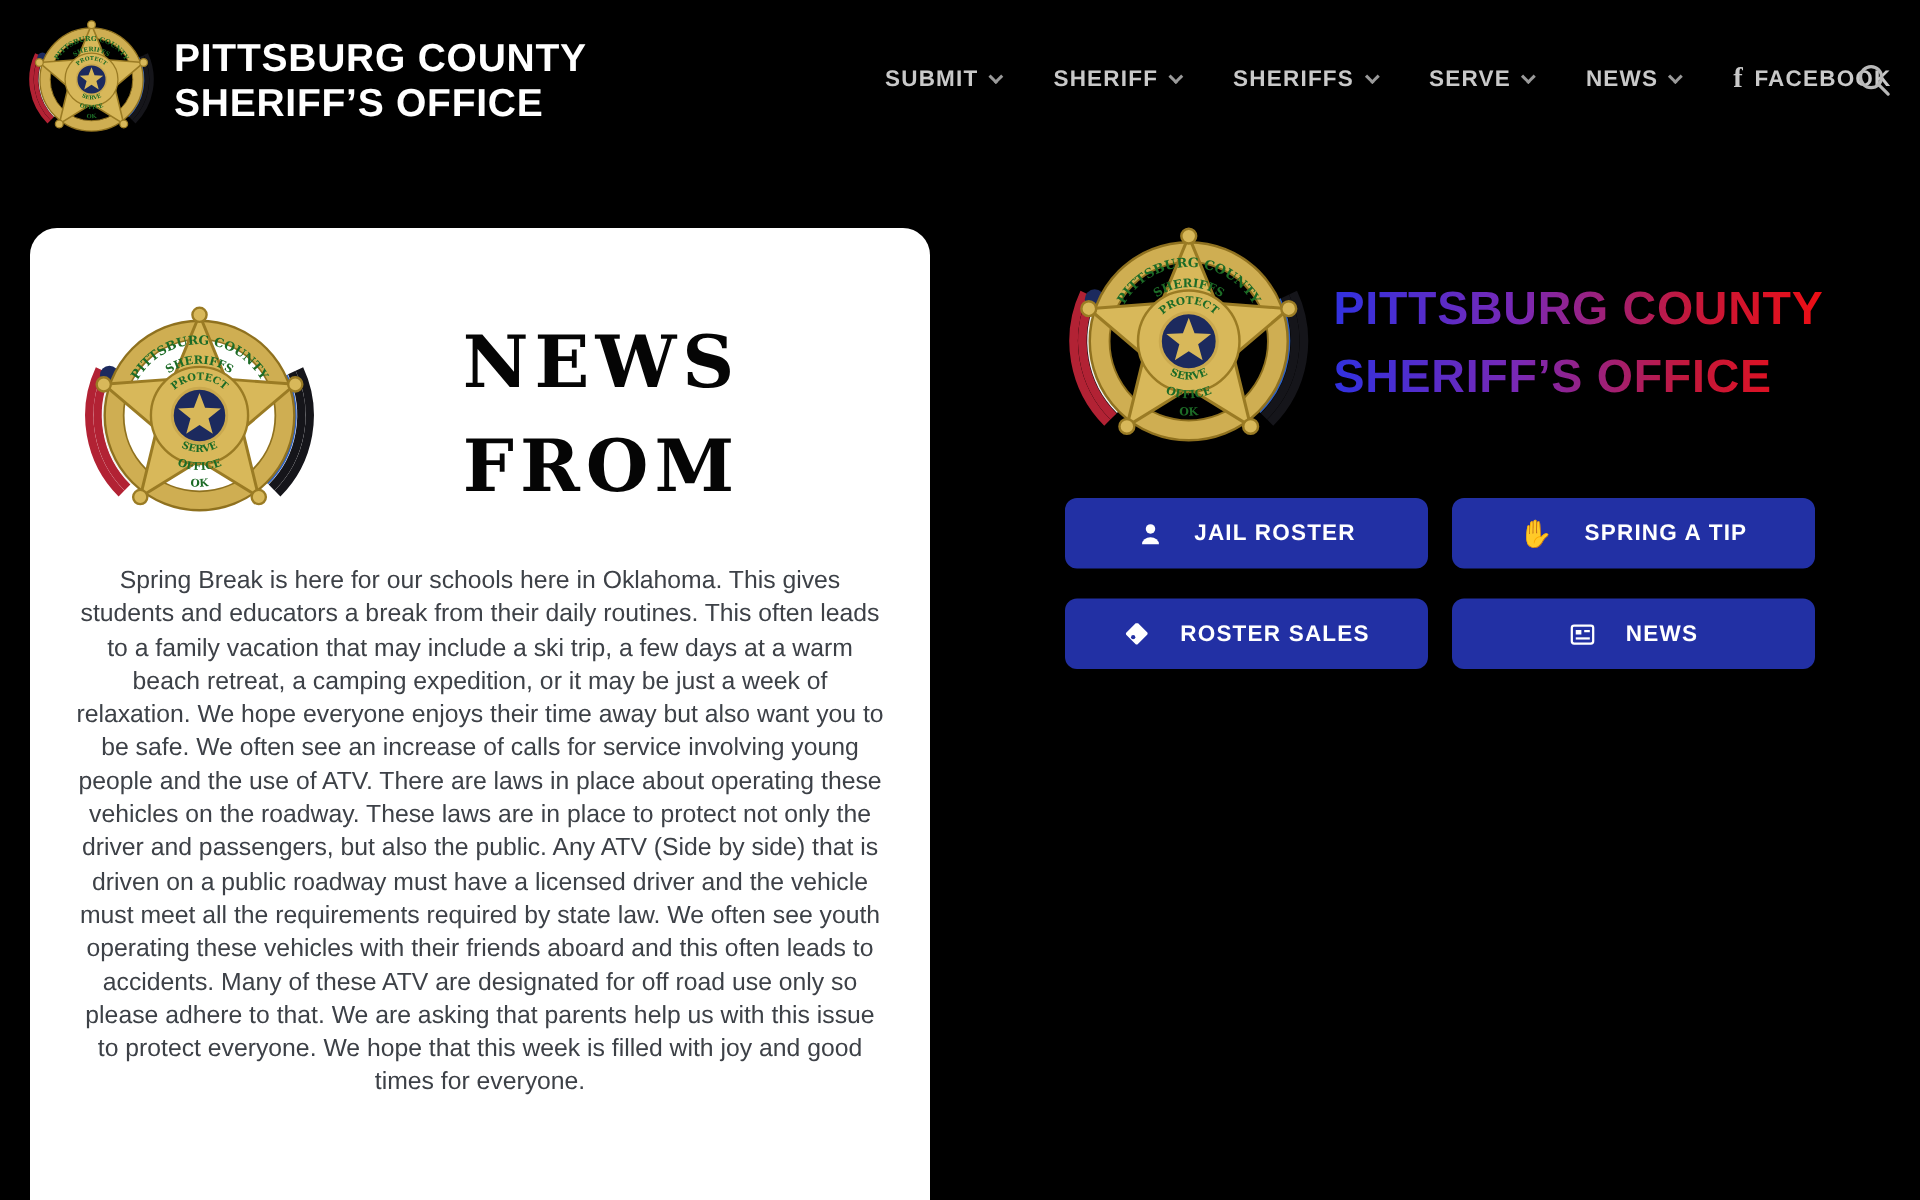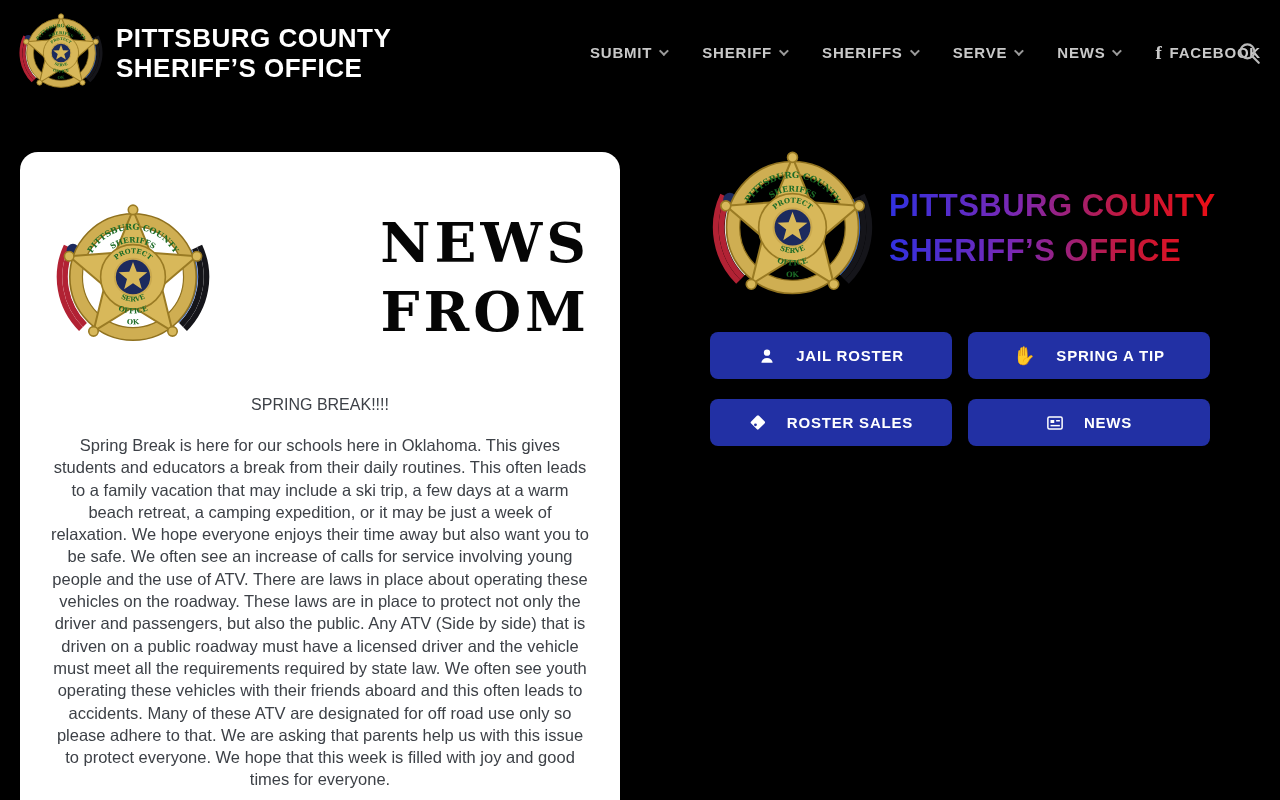--- a/index.html
+++ b/index.html
@@ -20,22 +20,22 @@
   .search-btn { position:absolute; left:1236px; top:40px; width:26px; height:26px; cursor:pointer; }
 
   
   .card {
     position:absolute; left:20px; top:152px; width:600px; height:860px;
     background:#fff; border-radius:18px; padding:46px 30px 30px 30px;
   }
   .card-head { display:flex; align-items:center; }
   .card-badge { width:158px; height:158px; margin-left:4px; flex:0 0 auto; }
   .card-title {
-    flex:1; text-align:right; font-family:"DejaVu Serif", serif; font-weight:700;
-    color:#050505; font-size:55px; line-height:69px; letter-spacing:4px;
+    flex:1; text-align:center; font-family:"DejaVu Serif", serif; font-weight:700;
+    color:#050505; font-size:48px; line-height:69px; letter-spacing:4px;
   }
   .card-sub { text-align:center; margin-top:40px; font-size:16px; color:#3d4147; }
   .card-body {
     margin-top:20px; text-align:center; font-size:16.5px; line-height:22.3px; color:#3d4147;
   }
 
   
   .side { position:absolute; left:710px; top:145px; width:500px; }
   .side-head { display:flex; align-items:center; }
   .side-badge { width:165px; height:165px; flex:0 0 auto; }
@@ -150,21 +150,20 @@
 
 <div class="card">
   <div class="card-head">
     <svg class="card-badge" viewBox="0 0 200 200">
         <use href="#badge"></use>
       </svg>
     <div class="card-title">
       <div>NEWS FROM</div>
     </div>
   </div>
-  <div class="card-sub">SPRING BREAK!!!!</div>
   <div class="card-body">Spring Break is here for our schools here in Oklahoma. This gives students and educators a break from their daily routines. This often leads to a family vacation that may include a ski trip, a few days at a warm beach retreat, a camping expedition, or it may be just a week of relaxation. We hope everyone enjoys their time away but also want you to be safe. We often see an increase of calls for service involving young people and the use of ATV. There are laws in place about operating these vehicles on the roadway. These laws are in place to protect not only the driver and passengers, but also the public. Any ATV (Side by side) that is driven on a public roadway must have a licensed driver and the vehicle must meet all the requirements required by state law. We often see youth operating these vehicles with their friends aboard and this often leads to accidents. Many of these ATV are designated for off road use only so please adhere to that. We are asking that parents help us with this issue to protect everyone. We hope that this week is filled with joy and good times for everyone.</div>
 </div>
 
 <div class="side">
   <div class="side-head">
     <svg class="side-badge" viewBox="0 0 200 200">
         <use href="#badge"></use>
       </svg>
     <div class="side-title">
       <div>PITTSBURG COUNTY</div>

